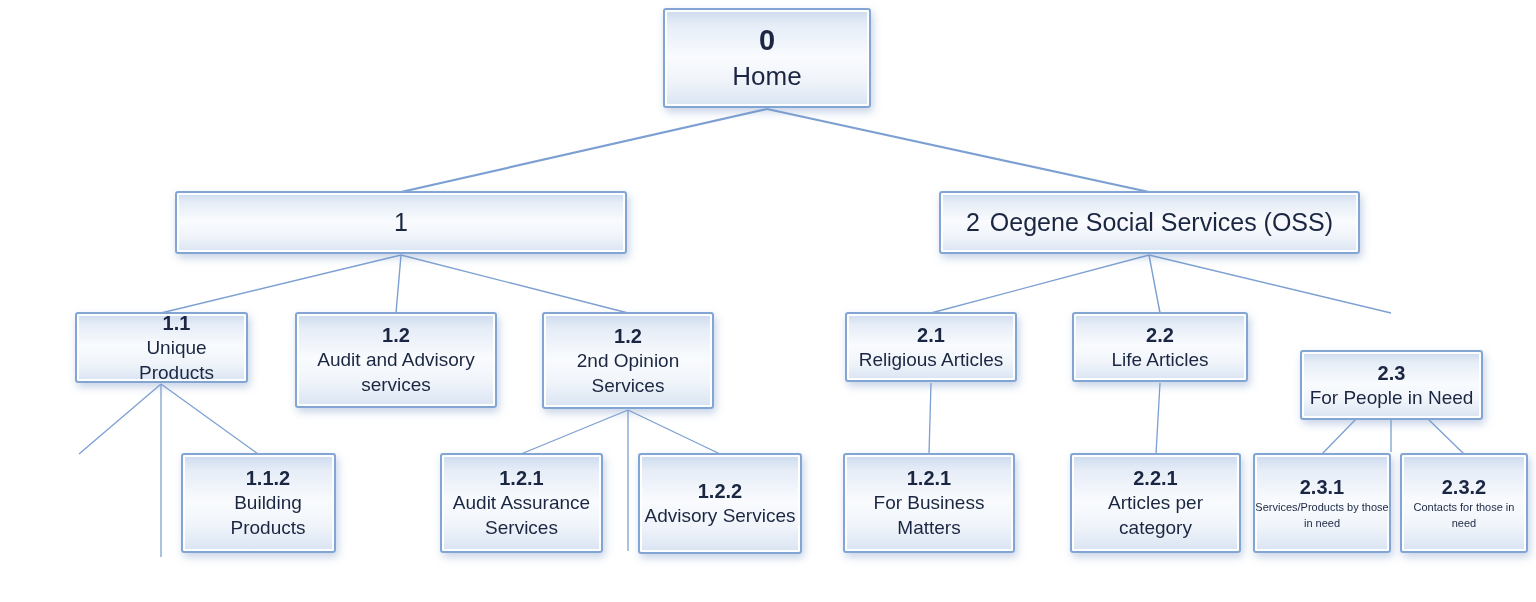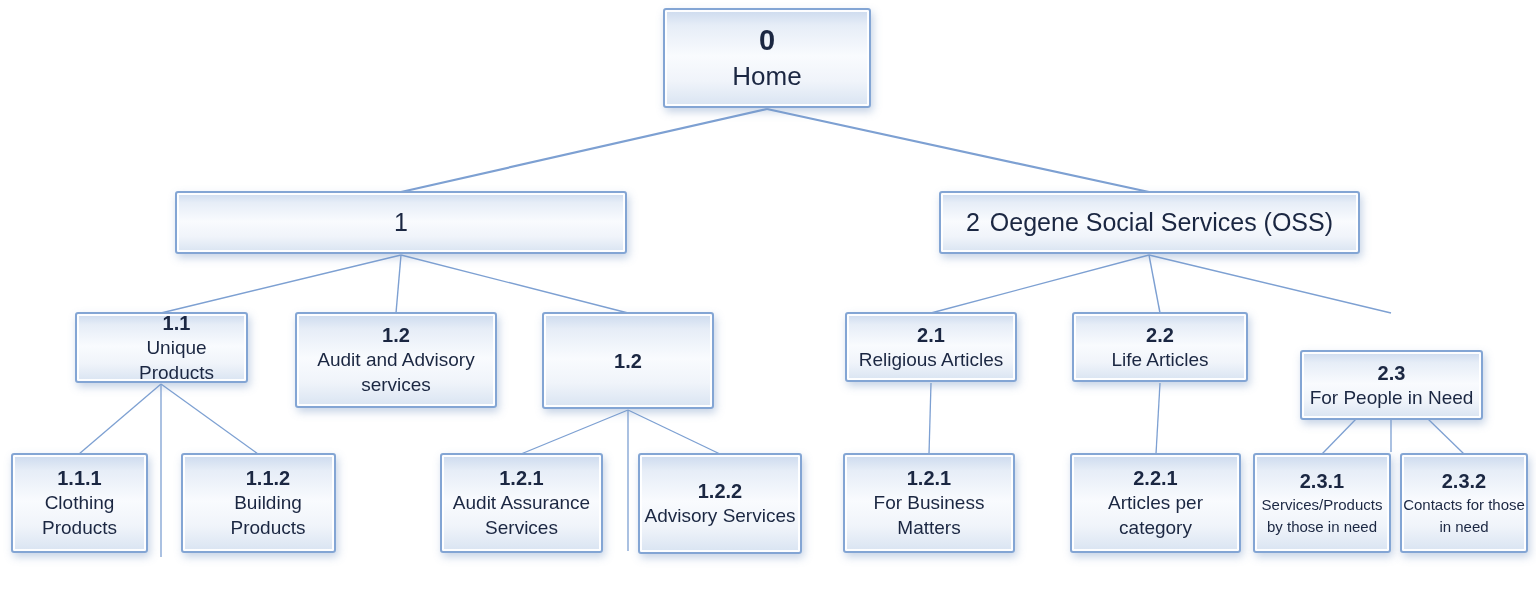--- a/index.html
+++ b/index.html
@@ -38,21 +38,21 @@
   #b-n23{left:1300px;top:312px;width:183px;height:70px;margin-top:38px;}
   
   #b-n111{left:11px;top:453px;width:137px;height:100px;}
   #b-n112{left:181px;top:453px;width:155px;height:100px;padding-left:19px;}
   #b-n121{left:440px;top:453px;width:163px;height:100px;}
   #b-n122{left:638px;top:453px;width:164px;height:101px;}
   #b-n121b{left:843px;top:453px;width:172px;height:100px;}
   #b-n221{left:1070px;top:453px;width:171px;height:100px;}
   #b-n231{left:1253px;top:453px;width:138px;height:100px;}
   #b-n232{left:1400px;top:453px;width:128px;height:100px;}
-  .small .lbl{font-size:15px;line-height:1.45;}
+  .small .lbl{font-size:11px;line-height:1.45;}
 </style>
 </head>
 <body>
 
 <div id="stage">
 
   <svg id="wires" viewBox="0 0 1536 602" xmlns="http://www.w3.org/2000/svg">
     <g stroke="#7da0d2" fill="none">
 
       <path d="M767,109 L401,192" stroke-width="2.2"></path>
@@ -99,38 +99,35 @@
   <div class="node lvl2" id="b-n11">
     <span class="num">1.1</span>
     <span class="lbl">Unique Products</span>
   </div>
   <div class="node lvl2" id="b-n12a">
     <span class="num">1.2</span>
     <span class="lbl">Audit and Advisory services</span>
   </div>
   <div class="node lvl2" id="b-n12b">
     <span class="num">1.2</span>
+    <span class="lbl">2nd Opinion Services</span>
   </div>
   <div class="node lvl2" id="b-n21">
     <span class="num">2.1</span>
     <span class="lbl">Religious Articles</span>
   </div>
   <div class="node lvl2" id="b-n22">
     <span class="num">2.2</span>
     <span class="lbl">Life Articles</span>
   </div>
   <div class="node lvl2" id="b-n23">
     <span class="num">2.3</span>
     <span class="lbl">For People in Need</span>
   </div>
 
-  <div class="node lvl3" id="b-n111">
-    <span class="num">1.1.1</span>
-    <span class="lbl">Clothing Products</span>
-  </div>
   <div class="node lvl3" id="b-n112">
     <span class="num">1.1.2</span>
     <span class="lbl">Building Products</span>
   </div>
   <div class="node lvl3" id="b-n121">
     <span class="num">1.2.1</span>
     <span class="lbl">Audit Assurance Services</span>
   </div>
   <div class="node lvl3" id="b-n122">
     <span class="num">1.2.2</span>

